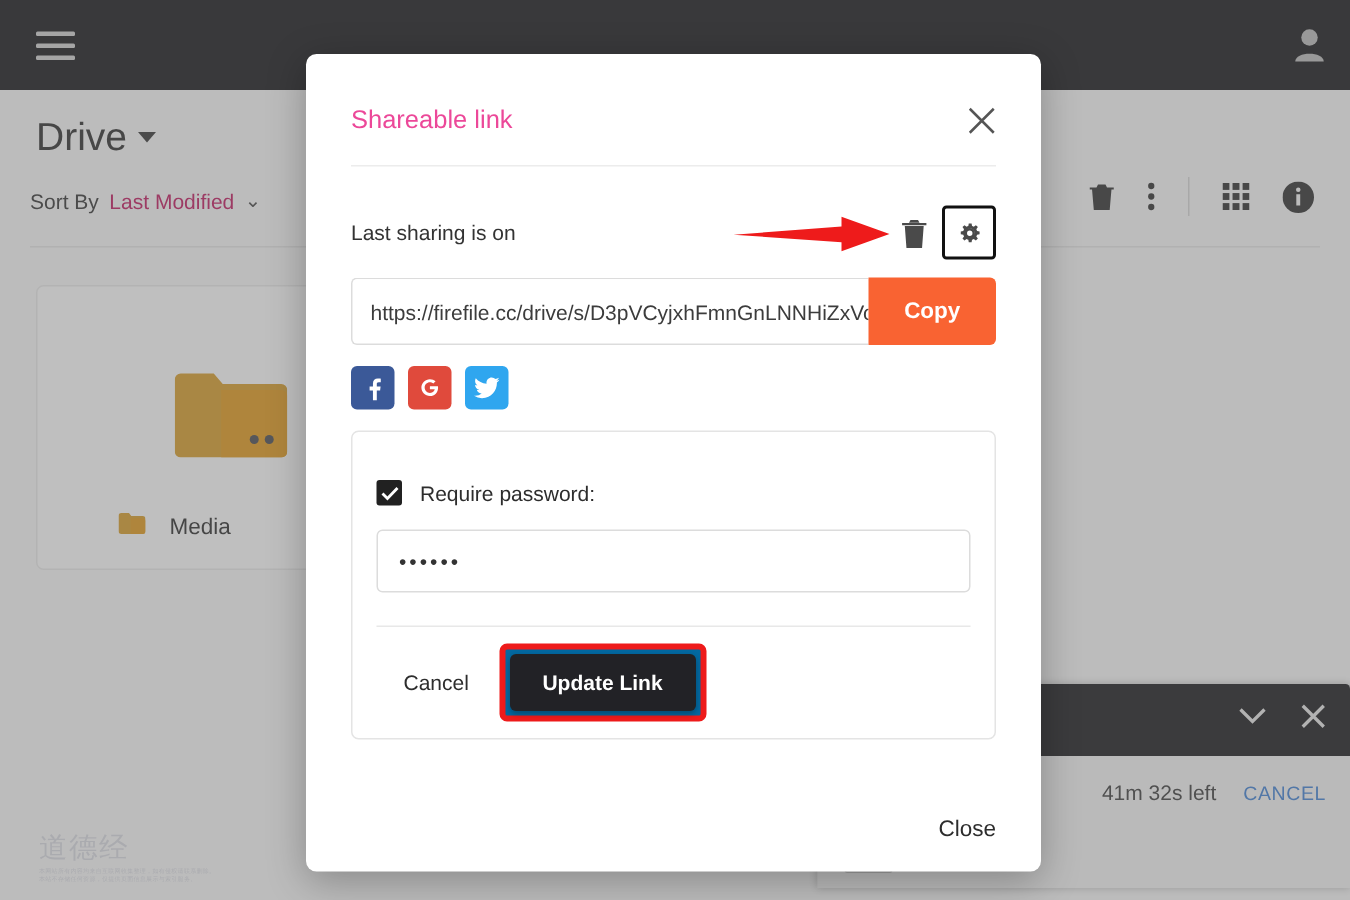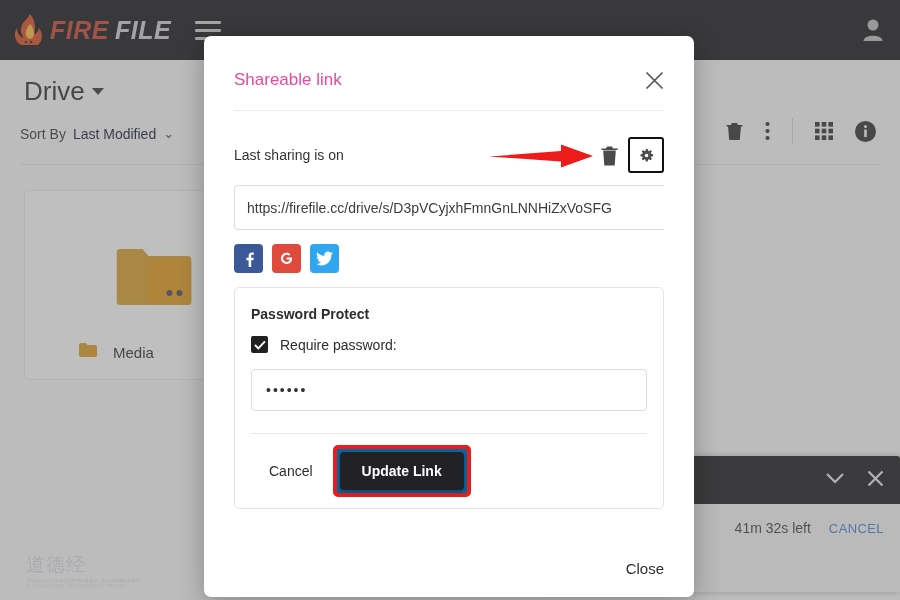--- a/index.html
+++ b/index.html
@@ -44,21 +44,21 @@
     display:flex; align-items:center; gap:7px;
   }
   .caret-down { width:0;height:0;border-left:6px solid transparent;border-right:6px solid transparent;border-top:7px solid #333; }
   .chev-small { font-size:13px; color:#444; }
 
   .sortbar {
     position:absolute; left:20px; top:66px;
     font-size:14px; color:#2f2f2f; display:flex; align-items:flex-start; gap:7px;
   }
   .sortbar .lbl { color:#333; }
-  .sortbar .val { color:#0f172a; }
+  .sortbar .val { color:#be185d; }
 
   .toolbar-icons {
     position:absolute; right:24px; top:58px;
     display:flex; align-items:center; gap:22px;
   }
   .ticon { color:#2e2e2e; display:flex; align-items:center; cursor:pointer; }
   .tb-divider { width:1px; height:26px; background:#d3d3d3; }
 
   .list-divider { position:absolute; left:20px; top:104px; width:860px; height:1px; background:#e2e2e2; }
 
@@ -164,32 +164,20 @@
   .close-link { font-size:15px; color:#2d2d2d; cursor:pointer;margin-top:37px; }
 </style>
 </head>
 <body>
 
 <div id="app">
 
   <div class="bg-layer">
 
     <div class="topbar">
-      <div class="logo-wrap">
-        <span class="flame">
-          <svg width="30" height="34" viewBox="0 0 30 34">
-            <path d="M16 1 C13 7 8 9 7 15 C6 20 9 22 9 25 C5 23 3 19 3 15 C-1 21 1 29 7 32 L24 32 C29 28 29 20 25 15 C24 19 22 21 20 21 C22 15 21 6 16 1 Z" fill="#d8481f"></path>
-            <path d="M16 11 C13 15 11 18 12 22 C13 26 17 27 19 24 C21 21 20 15 16 11 Z" fill="#f6b93b"></path>
-            <circle cx="12" cy="29" r="1.3" fill="#222"></circle>
-            <circle cx="17" cy="29" r="1.3" fill="#222"></circle>
-          </svg>
-        </span>
-        <span class="logo-text logo-fire">FIRE</span>
-          <span class="logo-text logo-file">FILE</span>
-      </div>
       <div class="hamburger">
         <span></span>
           <span></span>
           <span></span>
       </div>
       <div class="avatar-icon">
         <svg width="22" height="24" viewBox="0 0 22 24">
           <circle cx="11" cy="7" r="5.5" fill="#b9b9b9"></circle>
           <path d="M1.5 23 C1.5 16 20.5 16 20.5 23 Z" fill="#b9b9b9"></path>
         </svg>
@@ -332,20 +320,21 @@
             <path d="M18.4 11.6l-1.6-.9a6.9 6.9 0 0 0 0-1.4l1.6-.9-1.6-2.8-1.6.9a7 7 0 0 0-1.2-.7V3.9h-3.2v1.9a7 7 0 0 0-1.2.7l-1.6-.9-1.6 2.8 1.6.9a6.9 6.9 0 0 0 0 1.4l-1.6.9 1.6 2.8 1.6-.9c.38.29.78.52 1.2.7v1.9h3.2v-1.9c.42-.18.82-.41 1.2-.7l1.6.9 1.6-2.8z" opacity="0"></path>
             <path d="M17.6 11.3l-1.7-1a6.3 6.3 0 0 0 0-.6l1.7-1-1.9-3.2-1.7 1a6.6 6.6 0 0 0-.5-.3V4.2H9.8v2a6.6 6.6 0 0 0-.5.3l-1.7-1-1.9 3.2 1.7 1a6.3 6.3 0 0 0 0 .6l-1.7 1 1.9 3.2 1.7-1c.16.11.33.21.5.3v2h3.7v-2c.17-.9.34-.19.5-.3l1.7 1 1.9-3.2z" opacity="0"></path>
             <path d="M16.9 8.7l-1.8-.3a5.4 5.4 0 0 0-.5-1.2l1.1-1.5-1.4-1.4-1.5 1.1a5.4 5.4 0 0 0-1.2-.5L11.3 3.1H9.3L9 4.9a5.4 5.4 0 0 0-1.2.5L6.3 4.3 4.9 5.7 6 7.2a5.4 5.4 0 0 0-.5 1.2l-1.8.3v2l1.8.3c.12.42.29.82.5 1.2l-1.1 1.5 1.4 1.4 1.5-1.1c.38.21.78.38 1.2.5l.3 1.8h2l.3-1.8c.42-.12.82-.29 1.2-.5l1.5 1.1 1.4-1.4-1.1-1.5c.21-.38.38-.78.5-1.2l1.8-.3v-2zm-6.6 4a3 3 0 1 1 0-6 3 3 0 0 1 0 6z"></path>
           </svg>
         </span>
       </span>
     </div>
 
     <div class="link-row">
       <div class="link-input" style="display:flex;align-items:center;" title="Shareable link">https://firefile.cc/drive/s/D3pVCyjxhFmnGnLNNHiZxVoSFG</div>
+      <button class="copy-btn">Copy</button>
     </div>
 
     <div class="social-row">
       <span class="sbtn s-fb">
         <svg width="16" height="16" viewBox="0 0 16 16" fill="#fff">
             <path d="M10.2 16V9.3h2.2l.33-2.6h-2.53V5.05c0-.75.21-1.26 1.28-1.26h1.37V1.47C12.58 1.44 11.79 1.38 10.87 1.38c-1.92 0-3.24 1.17-3.24 3.33V6.7H5.4v2.6h2.23V16h2.57z"></path>
           </svg>
       </span>
       <span class="sbtn s-gg">
         <svg width="17" height="17" viewBox="0 0 17 17" fill="#fff">
@@ -353,21 +342,20 @@
           </svg>
       </span>
       <span class="sbtn s-tw">
         <svg width="17" height="15" viewBox="0 0 17 15" fill="#fff">
             <path d="M17 2.2c-.62.28-1.29.47-2 .55.72-.43 1.27-1.11 1.53-1.93-.67.4-1.42.69-2.21.84A3.47 3.47 0 0 0 11.78.6c-1.92 0-3.48 1.56-3.48 3.48 0 .27.03.54.09.79C5.5 4.73 2.92 3.34 1.2 1.22a3.5 3.5 0 0 0-.47 1.75c0 1.21.61 2.27 1.55 2.9-.57-.02-1.11-.18-1.58-.44v.05c0 1.68 1.2 3.09 2.79 3.41-.29.08-.6.12-.92.12-.22 0-.44-.02-.66-.06.44 1.38 1.73 2.39 3.25 2.42A6.98 6.98 0 0 1 0 12.85a9.84 9.84 0 0 0 5.35 1.57c6.41 0 9.92-5.31 9.92-9.92l-.01-.45A7.07 7.07 0 0 0 17 2.2z"></path>
           </svg>
       </span>
     </div>
 
     <div class="pwd-card">
-      <div class="pwd-title">Password Protect</div>
       <div class="pwd-check-row">
         <span class="cbox">
           <svg width="12" height="10" viewBox="0 0 12 10" fill="none" stroke="#fff" stroke-width="1.9">
               <path d="M1 5 L4.3 8.3 L11 1.4"></path>
             </svg>
         </span>
         <span class="pwd-check-label">Require password:</span>
       </div>
       <div class="pwd-input">••••••</div>
       <div class="pwd-rule"></div>

